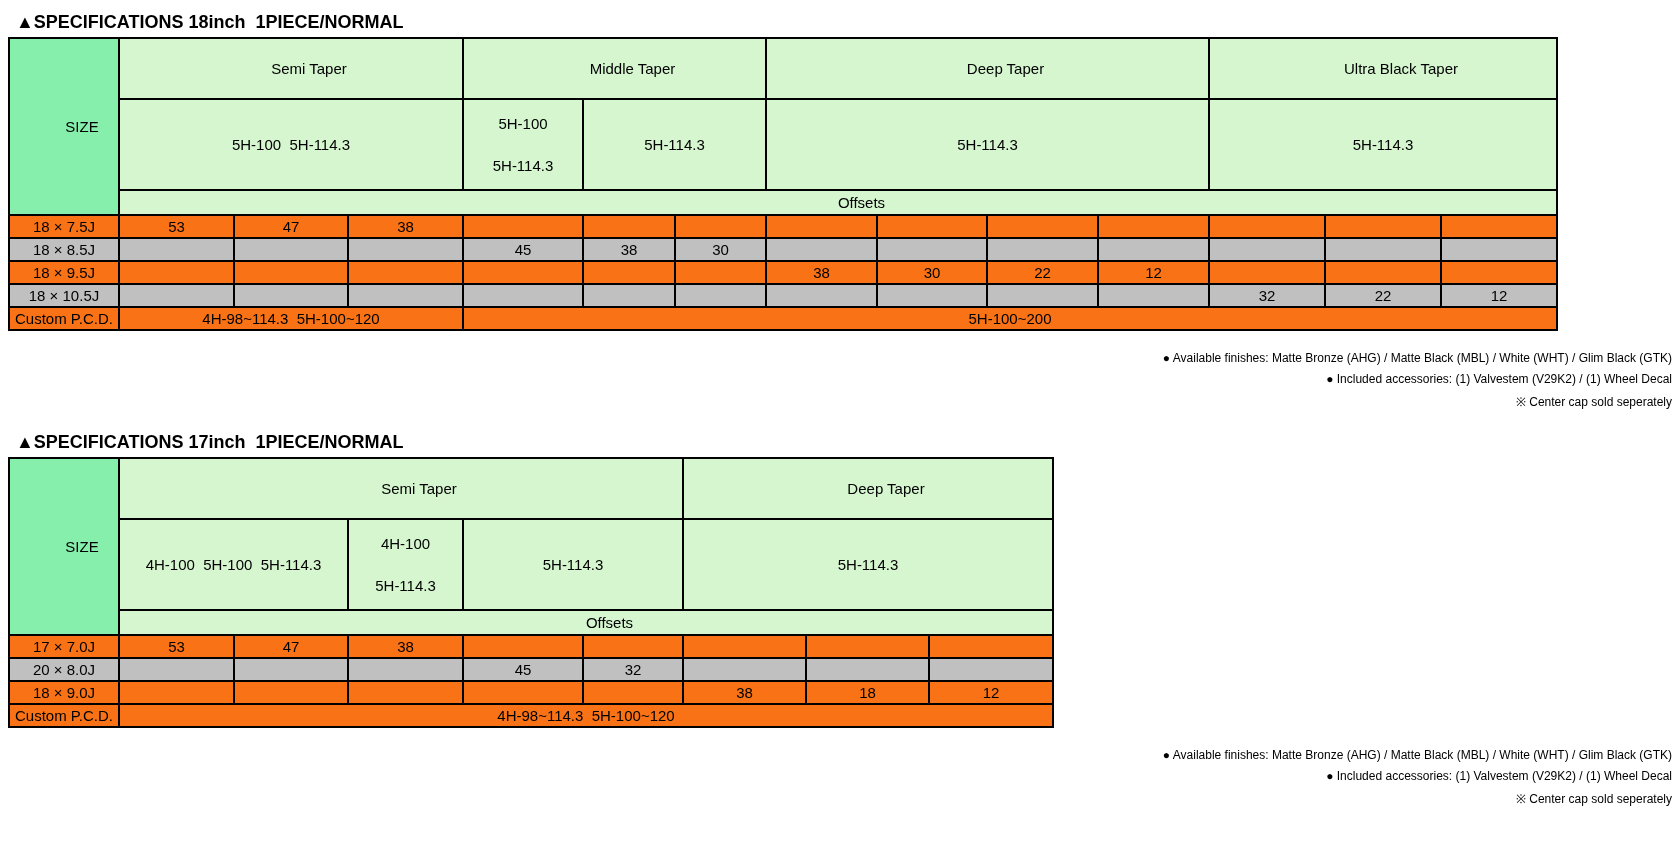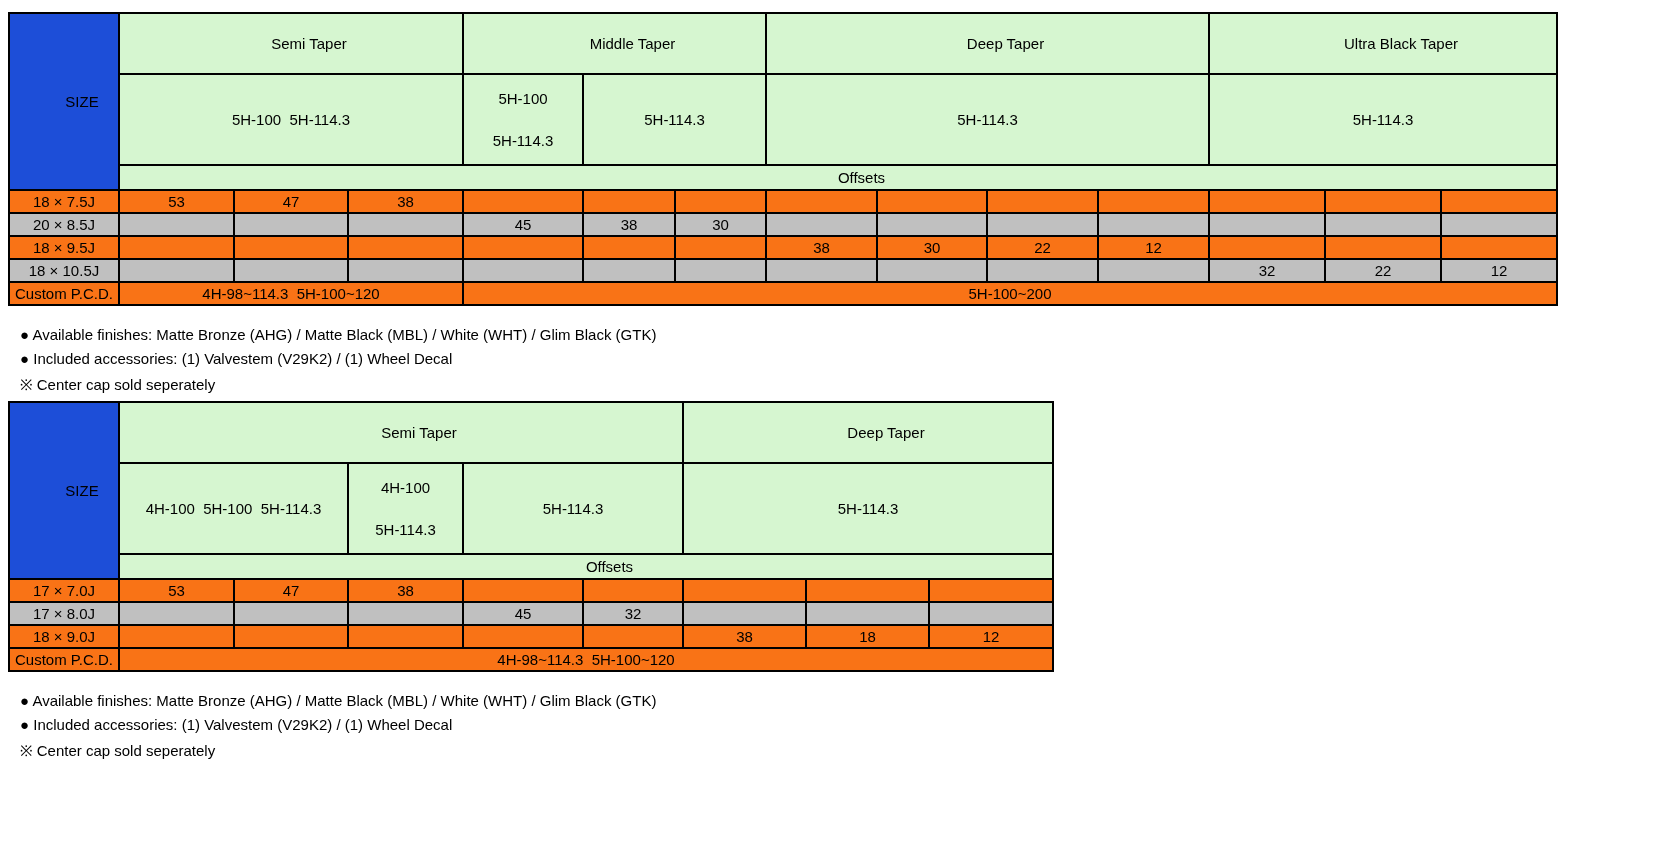--- a/index.html
+++ b/index.html
@@ -10,29 +10,30 @@
   table{border-collapse:collapse;table-layout:fixed;}
   td{border:2px solid #000;padding:0;text-align:center;vertical-align:middle;font-size:15px;overflow:hidden;white-space:pre;}
   tr.taper-row td{height:59px;padding-left:36px;}
   tr.pcd-row td{height:89px;}
   tr.offsets-row td{height:23px;padding-left:47px;}
   tr.data-row td{height:21px;}
   td.green{background:#d6f6d0;}
   tr.gray td{background:#c0c0c0;}
   tr.white td{background:#f97316;}
   td.stacked{line-height:42px;}
-  td.size-head{background:#1d4ed8;font-size:15px;}
-  .notes{margin:20px 0 0 12px;font-size:15px;}
+  td.size-head{background:#86efac;font-size:15px;}
+  .notes{margin:20px 0 0 12px;font-size:12px;text-align:right;}
   .notes div{margin-bottom:7px;white-space:pre;}
 </style>
 </head>
 <body>
 
 <div class="wrap">
 
+  <div class="table-title">▲SPECIFICATIONS 18inch  1PIECE/NORMAL</div>
 
   <table>
     <colgroup>
       <col style="width:110px">
       <col style="width:115px">
         <col style="width:114px">
         <col style="width:115px">
       <col style="width:120px">
       <col style="width:92px">
         <col style="width:91px">
@@ -73,21 +74,21 @@
       <td></td>
       <td></td>
       <td></td>
       <td></td>
       <td></td>
       <td></td>
       <td></td>
       <td></td>
     </tr>
     <tr class="data-row gray">
-      <td>20 × 8.5J</td>
+      <td>18 × 8.5J</td>
       <td></td>
       <td></td>
       <td></td>
       <td>45</td>
       <td>38</td>
       <td>30</td>
       <td></td>
       <td></td>
       <td></td>
       <td></td>
@@ -134,20 +135,21 @@
     </tr>
   </tbody>
     </table>
 
   <div class="notes">
     <div>● Available finishes: Matte Bronze (AHG) / Matte Black (MBL) / White (WHT) / Glim Black (GTK)</div>
     <div>● Included accessories: (1) Valvestem (V29K2) / (1) Wheel Decal</div>
     <div>※ Center cap sold seperately</div>
   </div>
 
+  <div class="table-title title-gap">▲SPECIFICATIONS 17inch  1PIECE/NORMAL</div>
 
   <table>
     <colgroup>
       <col style="width:110px">
       <col style="width:115px">
         <col style="width:114px">
       <col style="width:115px">
       <col style="width:120px">
         <col style="width:100px">
       <col style="width:123px">
@@ -175,21 +177,21 @@
       <td>53</td>
       <td>47</td>
       <td>38</td>
       <td></td>
       <td></td>
       <td></td>
       <td></td>
       <td></td>
     </tr>
     <tr class="data-row gray">
-      <td>17 × 8.0J</td>
+      <td>20 × 8.0J</td>
       <td></td>
       <td></td>
       <td></td>
       <td>45</td>
       <td>32</td>
       <td></td>
       <td></td>
       <td></td>
     </tr>
     <tr class="data-row white">

